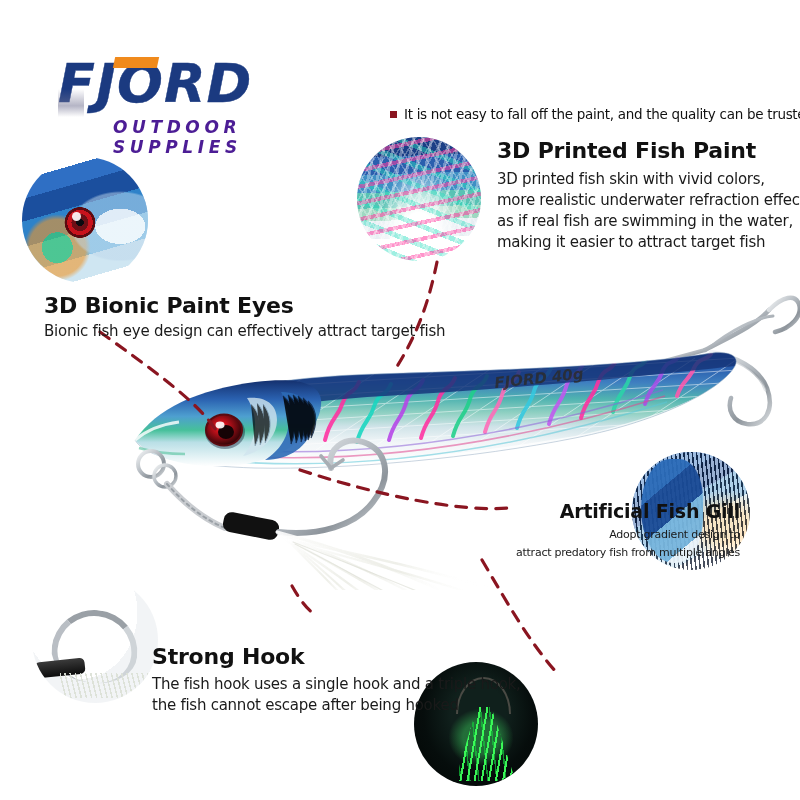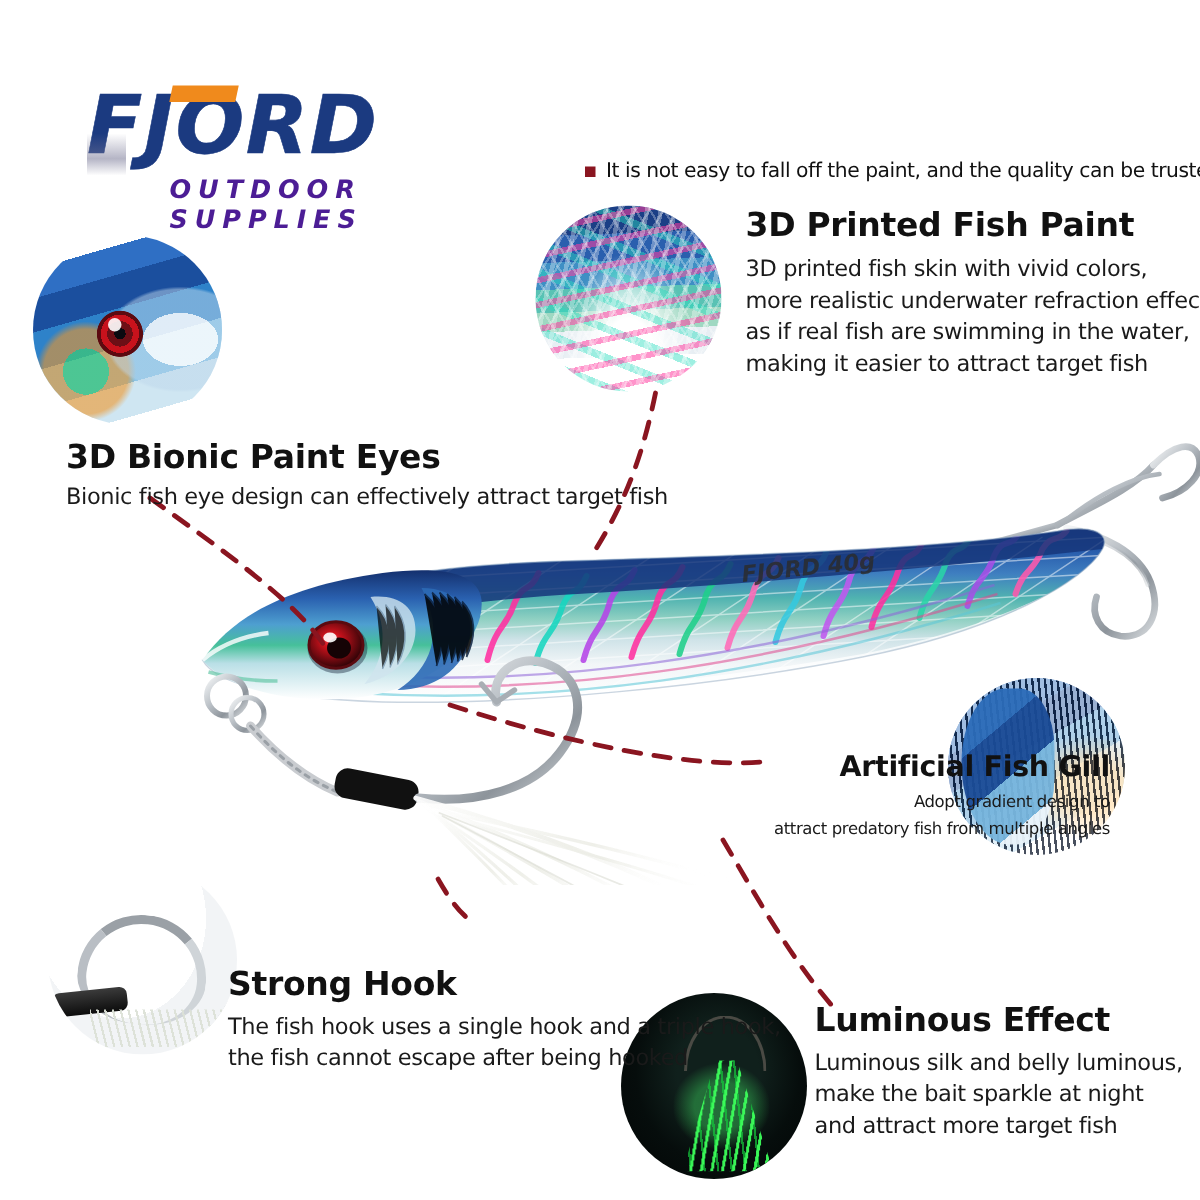--- a/index.html
+++ b/index.html
@@ -433,20 +433,14 @@
     <div class="feature-body small">Adopt gradient design to</div>
     <div class="feature-body small">attract predatory fish from multiple angles</div>
   </div>
 
   <div id="blk-hook">
     <div class="feature-title">Strong Hook</div>
     <div class="feature-body">The fish hook uses a single hook and a triple hook,</div>
     <div class="feature-body">the fish cannot escape after being hooked</div>
   </div>
 
-  <div id="blk-lumi">
-    <div class="feature-title">Luminous Effect</div>
-    <div class="feature-body">Luminous silk and belly luminous,</div>
-    <div class="feature-body">make the bait sparkle at night</div>
-    <div class="feature-body">and attract more target fish</div>
-  </div>
 
 </div>
 
 </body></html>

